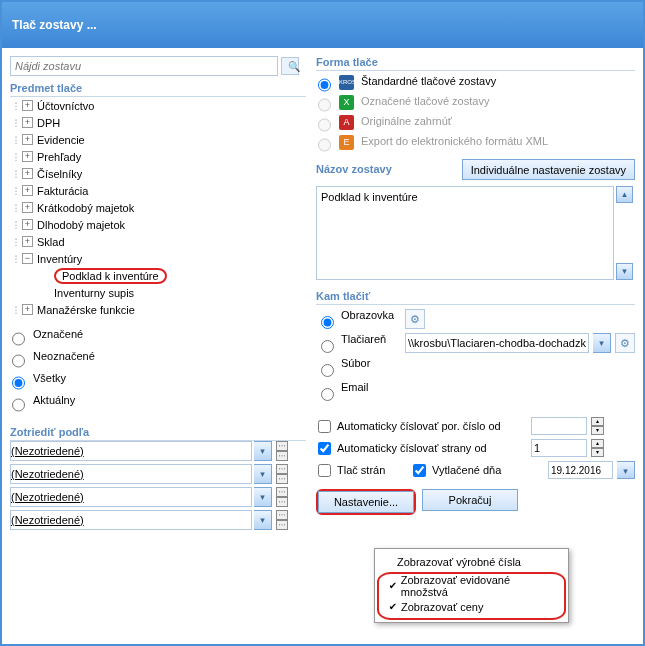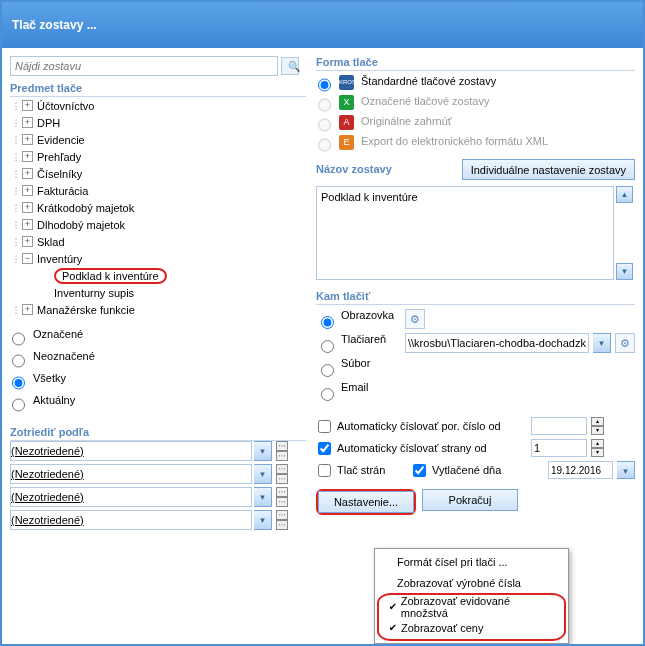--- a/index.html
+++ b/index.html
@@ -518,24 +518,20 @@
     <div class="btn-row">
       <span class="btn-nastavenie"><button class="btn-action">Nastavenie...</button></span>
       <button class="btn-action">Pokračuj</button>
     </div>
   </div>
 </div>
 
 <div class="menu-popup">
   <div class="menu-item">
       <span class="menu-check"></span>
-      <span>Formát čísel pri tlači ...</span>
-    </div>
-  <div class="menu-item">
-      <span class="menu-check"></span>
       <span>Zobrazovať výrobné čísla</span>
     </div>
   <div class="red-group">
     <div class="menu-item">
         <span class="menu-check">✔</span>
         <span>Zobrazovať evidované množstvá</span>
       </div>
     <div class="menu-item">
         <span class="menu-check">✔</span>
         <span>Zobrazovať ceny</span>

